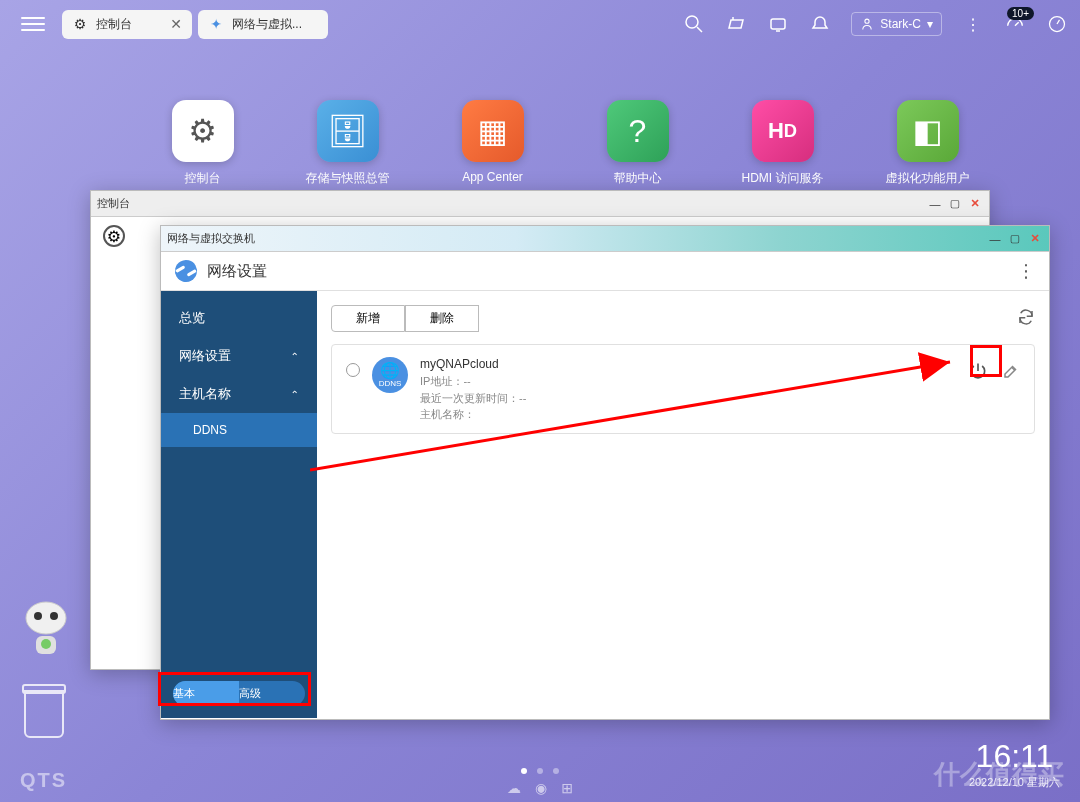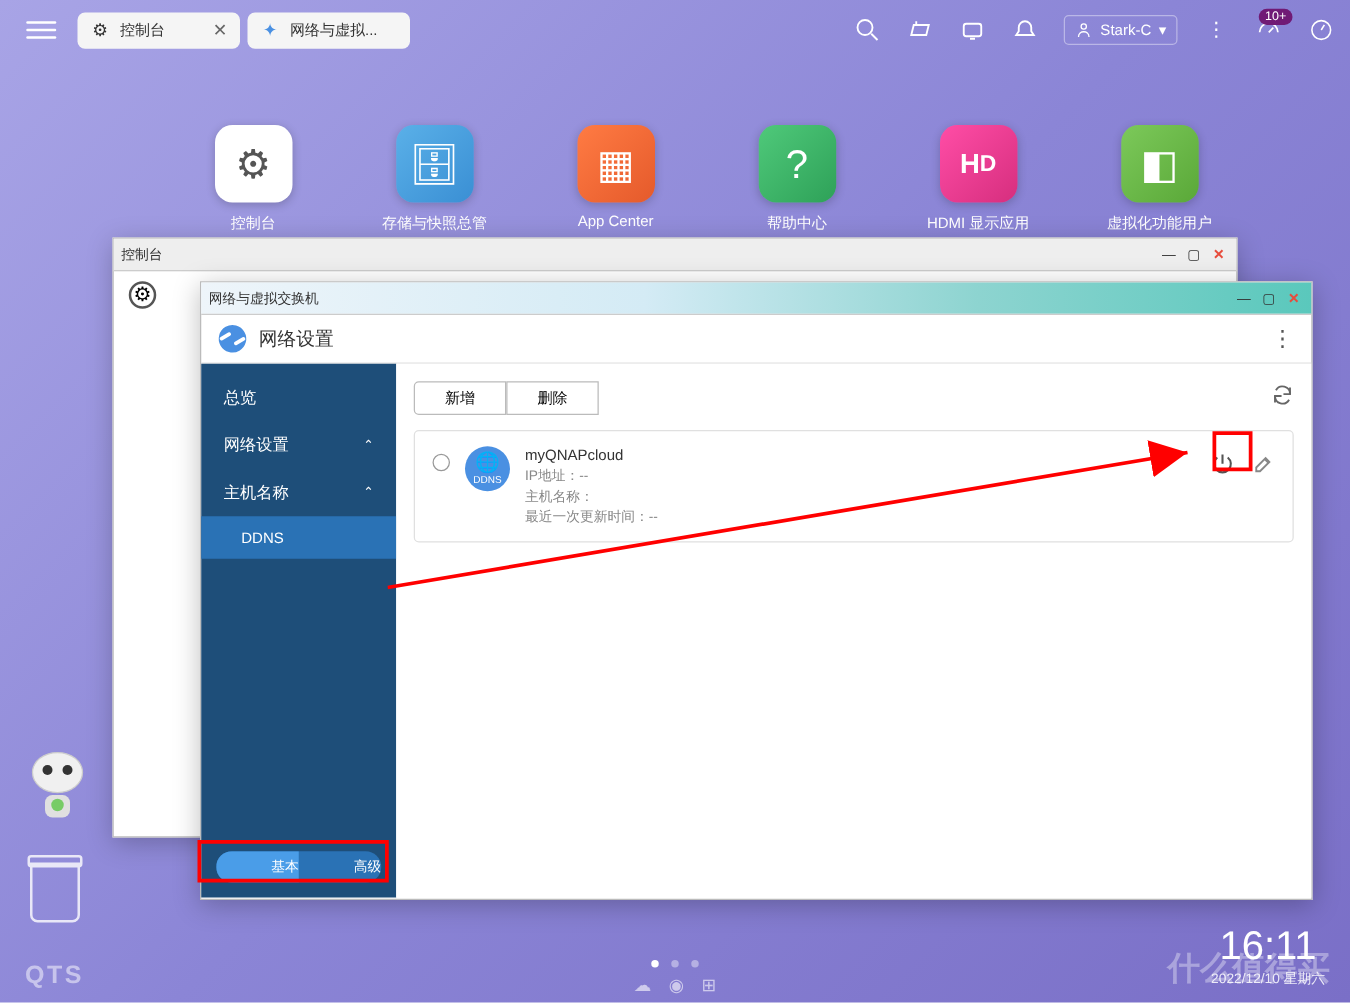--- a/index.html
+++ b/index.html
@@ -7,21 +7,21 @@
 .topbar{position:absolute;top:0;left:0;right:0;height:48px;background:transparent;display:flex;align-items:center;padding:0 12px;gap:8px;}
 .hamburger{width:42px;height:36px;border-radius:8px;display:flex;flex-direction:column;justify-content:center;align-items:center;gap:4px;cursor:pointer;}
 .hamburger span{width:24px;height:2px;background:#fff;border-radius:1px;}
 .tabs{display:flex;gap:6px;}
 .tab{background:#f5f5f5;border-radius:6px;padding:6px 10px;display:flex;align-items:center;gap:8px;min-width:130px;font-size:12px;color:#333;}
 .tab .icon{width:16px;height:16px;display:flex;align-items:center;justify-content:center;font-size:14px;}
 .tab .close{margin-left:auto;color:#666;font-size:14px;cursor:pointer;}
 .topbar-right{margin-left:auto;display:flex;align-items:center;gap:20px;color:#fff;}
 .topbar-right .ico{width:22px;height:22px;display:flex;align-items:center;justify-content:center;cursor:pointer;}
 .user-badge{display:flex;align-items:center;gap:6px;font-size:12px;border:1px solid rgba(255,255,255,.4);padding:4px 8px;border-radius:4px;}
-.badge-num{background:#701a75;color:#fff;font-size:10px;padding:1px 5px;border-radius:7px;}
+.badge-num{background:#0f172a;color:#fff;font-size:10px;padding:1px 5px;border-radius:7px;}
 .desktop-icons{position:absolute;top:100px;left:150px;right:100px;display:flex;gap:40px;}
 .desk-icon{width:110px;display:flex;flex-direction:column;align-items:center;gap:8px;color:#fff;font-size:12px;text-align:center;cursor:pointer;}
 .desk-icon .iconbox{width:62px;height:62px;border-radius:14px;background:#fff;display:flex;align-items:center;justify-content:center;font-size:32px;box-shadow:0 2px 8px rgba(0,0,0,.2);}
 .iconbox.gear{color:#555;}
 .iconbox.storage{background:linear-gradient(135deg,#5ab0e8,#3a8fd4);color:#fff;}
 .iconbox.appc{background:linear-gradient(135deg,#ff7b43,#e55a2b);color:#fff;}
 .iconbox.help{background:linear-gradient(135deg,#4fc97a,#2ea158);color:#fff;}
 .iconbox.hdmi{background:linear-gradient(135deg,#ff4da6,#d62e7e);color:#fff;font-size:22px;font-weight:bold;}
 .iconbox.virt{background:linear-gradient(135deg,#7cc95a,#5aa838);color:#fff;}
 .window{position:absolute;background:#fff;border:1px solid #bbb;box-shadow:0 4px 20px rgba(0,0,0,.25);}
@@ -42,21 +42,21 @@
 .win2-title{font-size:15px;color:#333;}
 .win2-menu{margin-left:auto;font-size:18px;color:#555;cursor:pointer;}
 .win2-body{display:flex;height:calc(100% - 66px);}
 .sidebar{width:156px;background:#1e4e79;color:#fff;display:flex;flex-direction:column;padding-top:8px;}
 .side-item{padding:10px 18px;font-size:13px;cursor:pointer;display:flex;align-items:center;justify-content:space-between;}
 .side-sub{padding:10px 18px 10px 32px;font-size:12px;cursor:pointer;}
 .side-sub.active{background:#2a72b5;}
 .chev{font-size:10px;}
 .side-bottom{margin-top:auto;padding:12px;}
 .seg{display:flex;background:#2a72b5;border-radius:14px;overflow:hidden;font-size:11px;}
-.seg span{flex:1;padding:5px 0;text-align:right;cursor:pointer;}
+.seg span{flex:1;padding:5px 0;text-align:left;cursor:pointer;}
 .seg .active{background:#4a9de8;}
 .main{flex:1;background:#fff;padding:14px;position:relative;}
 .toolbar{display:flex;align-items:center;gap:0;margin-bottom:12px;}
 .tbtn{padding:4px 24px;font-size:12px;border:1px solid #bbb;background:#fff;cursor:pointer;}
 .tbtn:first-child{border-radius:4px 0 0 4px;}
 .tbtn:last-child{border-radius:0 4px 4px 0;border-left:none;}
 .refresh{margin-left:auto;cursor:pointer;color:#666;}
 .card{border:1px solid #e0e0e0;border-radius:4px;padding:10px 14px;display:flex;align-items:flex-start;gap:12px;}
 .radio{width:14px;height:14px;border:1px solid #999;border-radius:50%;margin-top:8px;}
 .ddns-ic{width:36px;height:36px;border-radius:50%;background:#4a90e2;color:#fff;display:flex;flex-direction:column;align-items:center;justify-content:center;font-size:8px;margin-top:2px;}
@@ -162,21 +162,21 @@
   <div class="desk-icon">
       <div class="iconbox appc">▦</div>
       <span>App Center</span>
     </div>
   <div class="desk-icon">
       <div class="iconbox help">?</div>
       <span>帮助中心</span>
     </div>
   <div class="desk-icon">
       <div class="iconbox hdmi">H<sub>D</sub></div>
-      <span>HDMI 显示应用</span>
+      <span>HDMI 访问服务</span>
     </div>
   <div class="desk-icon">
       <div class="iconbox virt">◧</div>
       <span>虚拟化功能用户</span>
     </div>
 </div>
 
 <div class="window window1">
   <div class="win-titlebar">
     <span>控制台</span>
@@ -237,22 +237,22 @@
       </div>
       <div class="card">
         <div class="radio"></div>
         <div class="ddns-ic">
             <span class="globe">🌐</span>
             <span>DDNS</span>
           </div>
         <div class="card-info">
           <div class="title">myQNAPcloud</div>
           <div>IP地址：--</div>
+          <div>最近一次更新时间：--</div>
           <div>主机名称：</div>
-          <div>最近一次更新时间：--</div>
         </div>
         <div class="card-actions">
           <div class="pwricon"><svg width="20" height="20" viewBox="0 0 24 24" fill="none" stroke="#555" stroke-width="2">
                 <path d="M12 3v9"></path>
                 <path d="M7 6a8 8 0 1 0 10 0"></path>
               </svg></div>
           <div><svg width="18" height="18" viewBox="0 0 24 24" fill="none" stroke="#888" stroke-width="2">
                 <path d="M4 20h4l10-10-4-4L4 16v4z"></path>
                 <path d="M13 7l4 4"></path>
               </svg></div>

